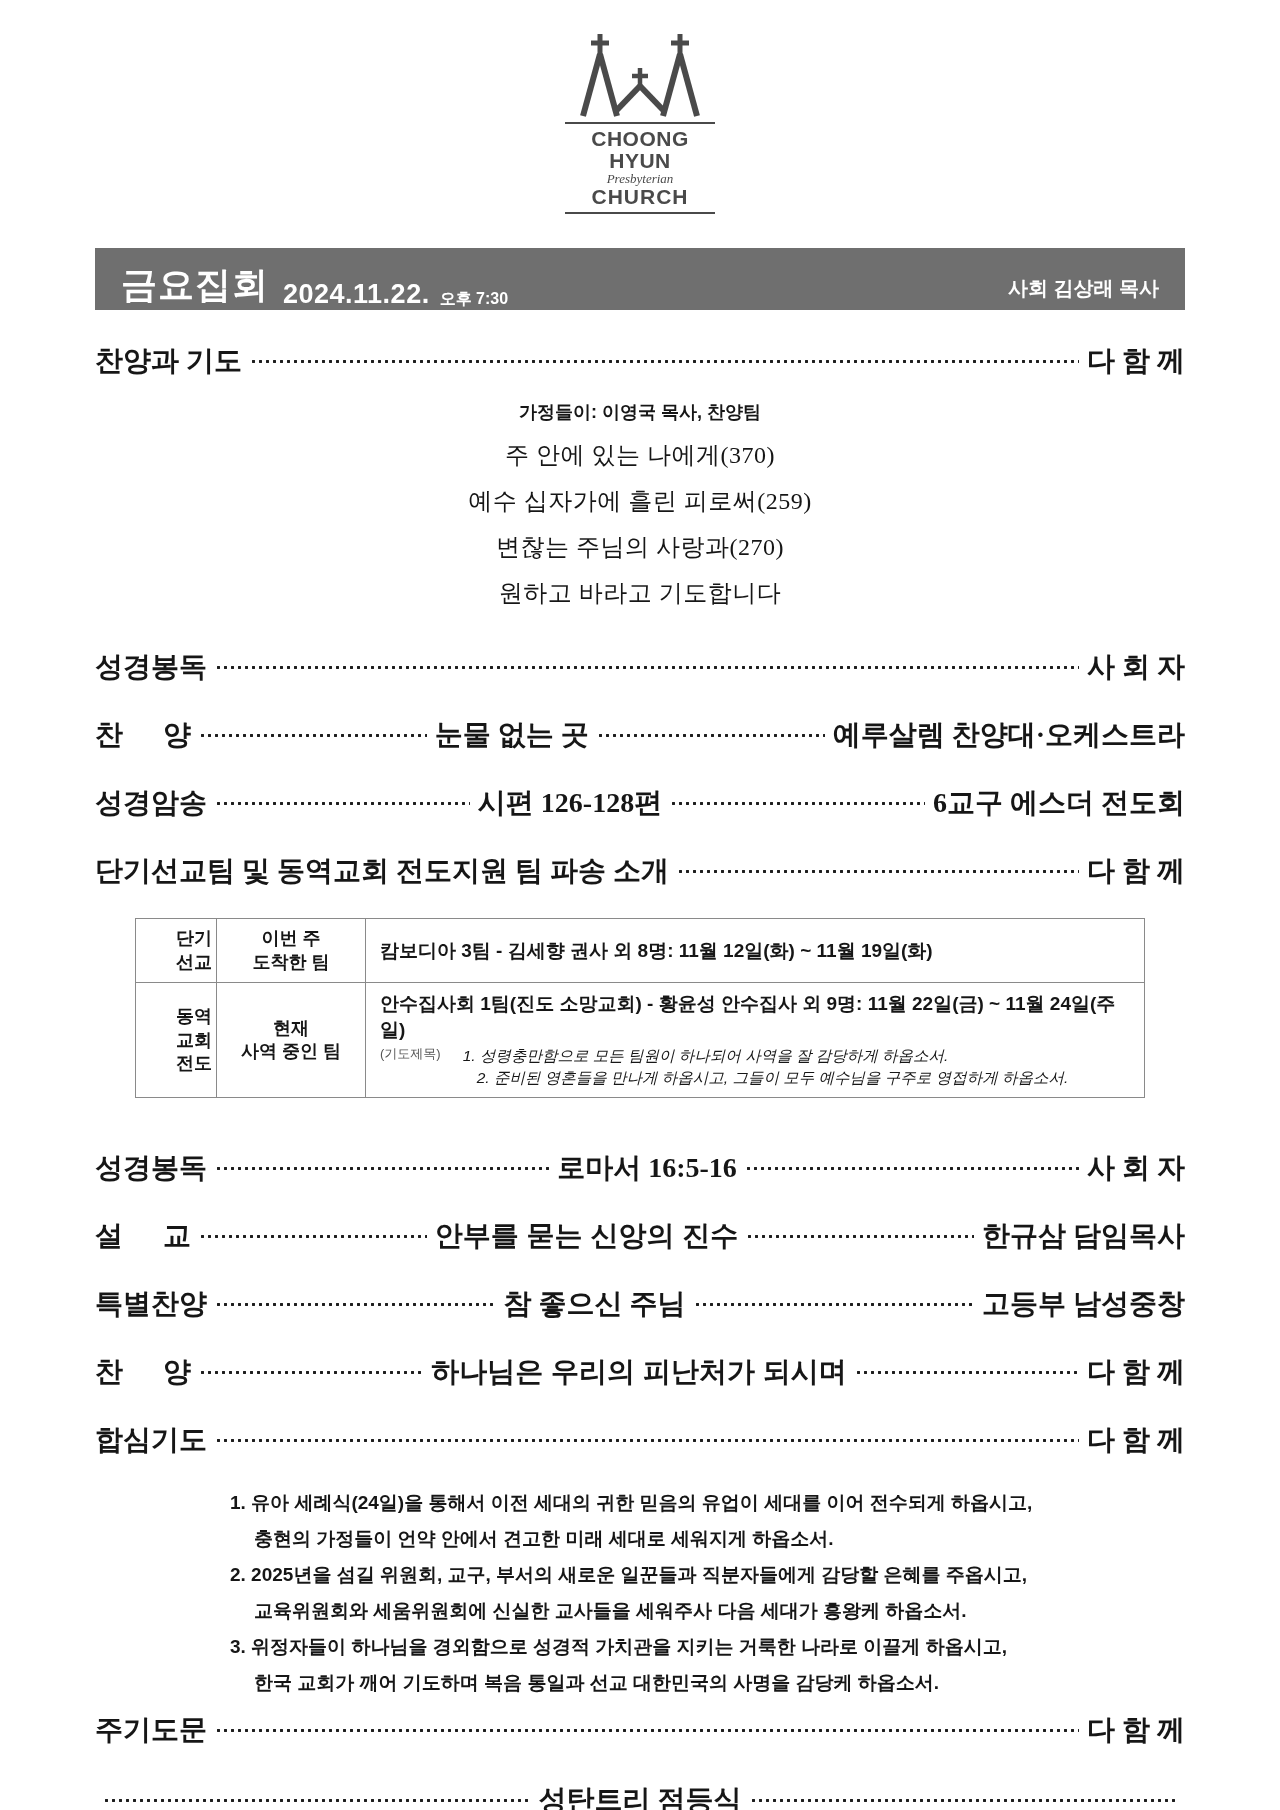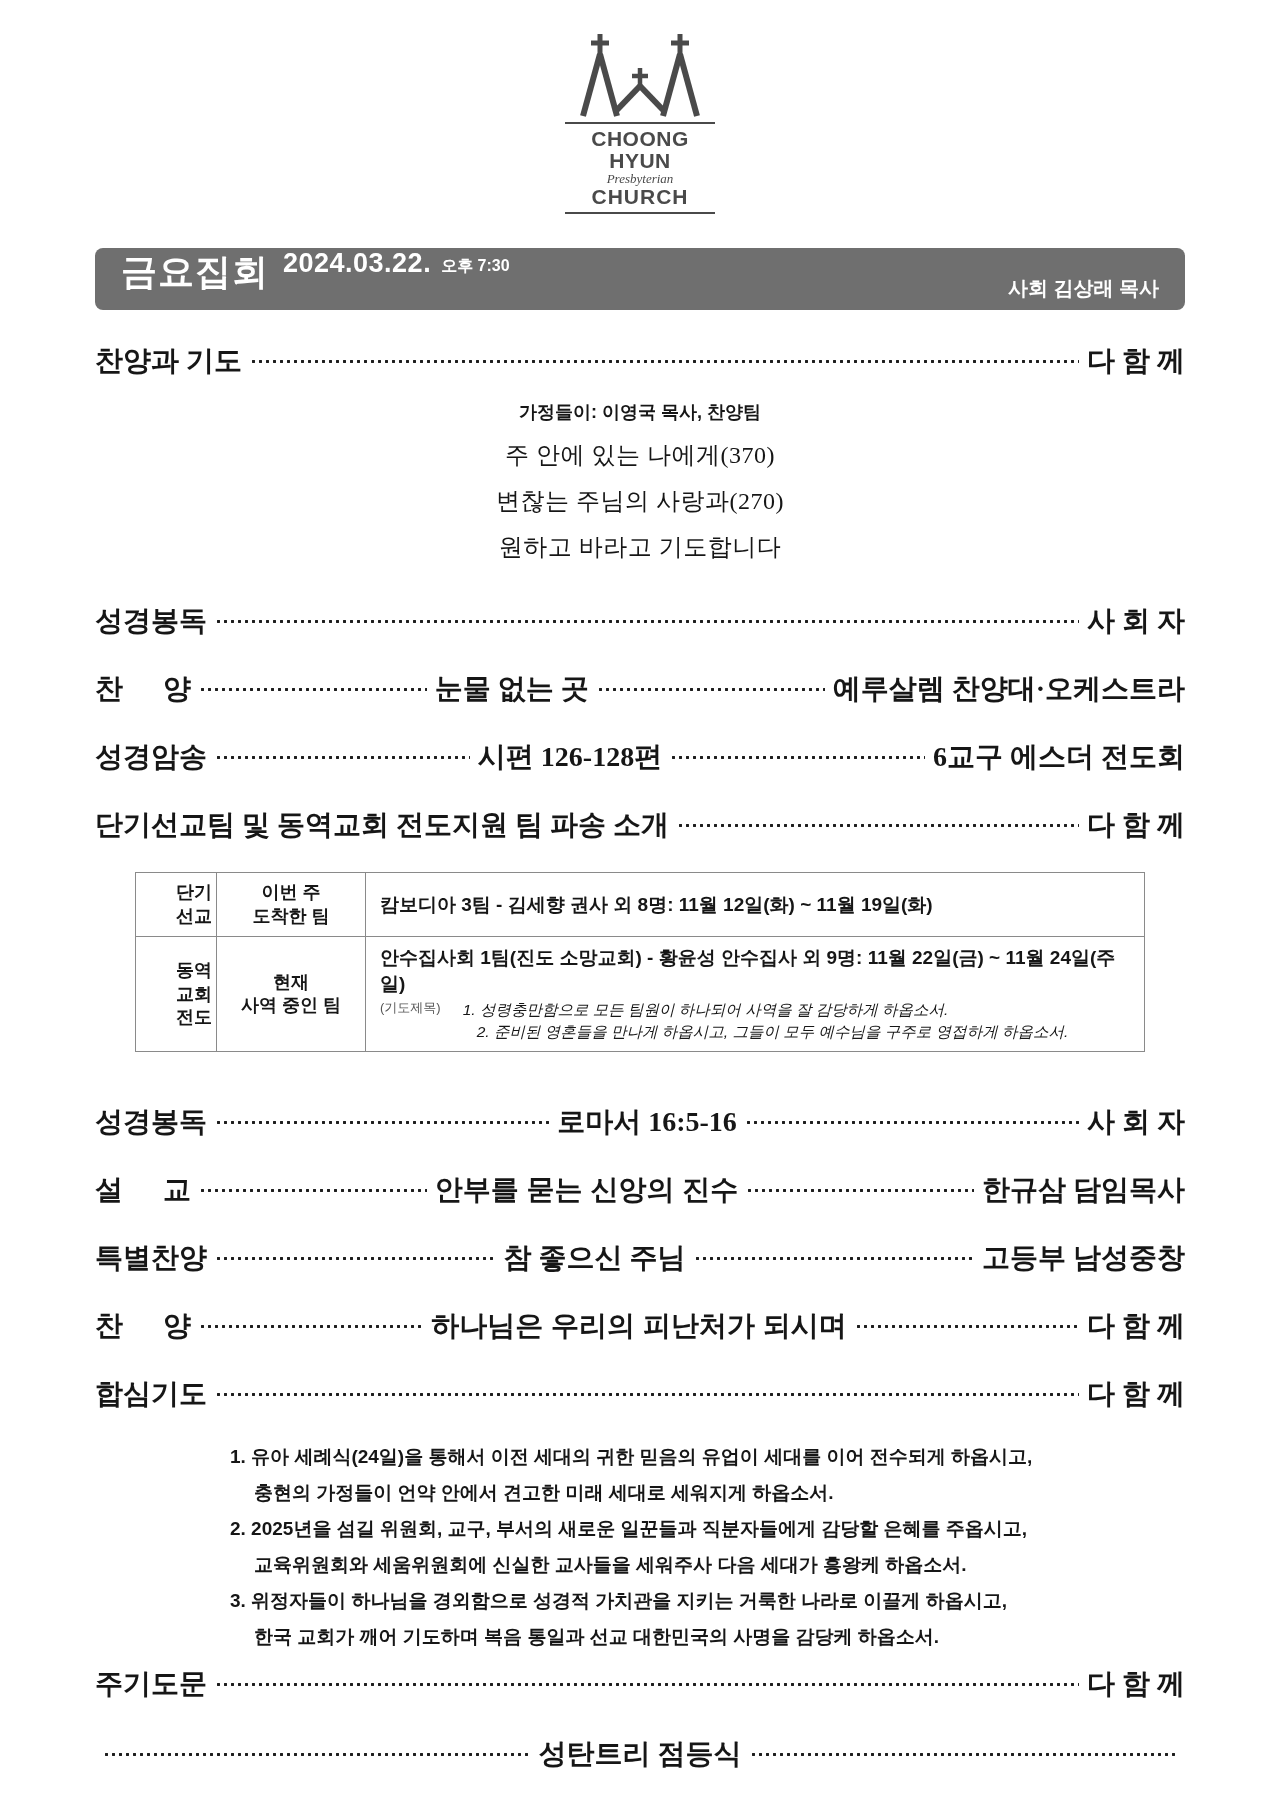--- a/index.html
+++ b/index.html
@@ -9,21 +9,21 @@
   .logo-wrap{padding-top:28px;text-align:center;}
   .logo-inner{display:inline-block;width:150px;}
   .logo-svg{display:block;margin:0 auto;}
   .logo-rule{height:2px;background:#4a4a4a;margin:2px 0 4px;}
   .logo-name{font-family:"Liberation Sans",sans-serif;font-weight:700;font-size:21px;letter-spacing:.5px;color:#4a4a4a;line-height:1.05;}
   .logo-script{font-family:"Liberation Serif",serif;font-style:italic;font-size:13px;color:#4a4a4a;line-height:1.1;}
   .logo-name2{font-family:"Liberation Sans",sans-serif;font-weight:700;font-size:21px;letter-spacing:1px;color:#4a4a4a;line-height:1.05;}
   .logo-rule2{height:2px;background:#4a4a4a;margin:4px 0 0;}
 
   
-  .header-bar{margin:34px 95px 0;background:#6f6f6f;border-radius:8px;height:62px;display:flex;align-items:flex-start;padding:0 26px;box-sizing:border-box;color:#fff;font-family:"Liberation Sans",sans-serif;}
+  .header-bar{margin:34px 95px 0;background:#6f6f6f;border-radius:0;height:62px;display:flex;align-items:flex-end;padding:0 26px;box-sizing:border-box;color:#fff;font-family:"Liberation Sans",sans-serif;}
   .hb-title{font-size:36px;font-weight:800;letter-spacing:1px;}
   .hb-date{font-size:27px;font-weight:700;margin-left:14px;letter-spacing:.5px;}
   .hb-time{font-size:16px;font-weight:700;margin-left:10px;margin-top:8px;}
   .hb-mc{margin-left:auto;font-size:20px;font-weight:600;align-self:flex-end;padding-bottom:8px;}
 
   
   .content{margin:0 95px;}
   .row{display:flex;align-items:center;height:30px;font-size:28px;font-weight:700;}
   .lbl,.ctr,.rt{white-space:pre;}
   .lbl.w4{display:inline-block;min-width:96px;text-align:justify;text-align-last:justify;}
@@ -83,36 +83,37 @@
     <div class="logo-rule"></div>
     <div class="logo-name">CHOONG HYUN</div>
     <div class="logo-script">Presbyterian</div>
     <div class="logo-name2">CHURCH</div>
     <div class="logo-rule2"></div>
   </div>
 </div>
 
 <div class="header-bar">
   <span class="hb-title">금요집회</span>
-  <span class="hb-date">2024.03.22.</span>
+  <span class="hb-date">2024.11.22.</span>
   <span class="hb-time">오후 7:30</span>
   <span class="hb-mc">사회  김상래 목사</span>
 </div>
 
 <div class="content">
 
   <div class="row mt36">
     <span class="lbl">찬양과 기도</span>
     <span class="dots"></span>
     <span class="rt">다 함 께</span>
   </div>
 
   <div class="hymn-block">
     <div class="hymn-leader">가정들이: 이영국 목사, 찬양팀</div>
     <div class="hymn-song">주 안에 있는 나에게(370)</div>
+    <div class="hymn-song">예수 십자가에 흘린 피로써(259)</div>
     <div class="hymn-song">변찮는 주님의 사랑과(270)</div>
     <div class="hymn-song">원하고 바라고 기도합니다</div>
   </div>
 
   <div class="row mt44">
     <span class="lbl">성경봉독</span>
     <span class="dots"></span>
     <span class="rt">사 회 자</span>
   </div>
 

